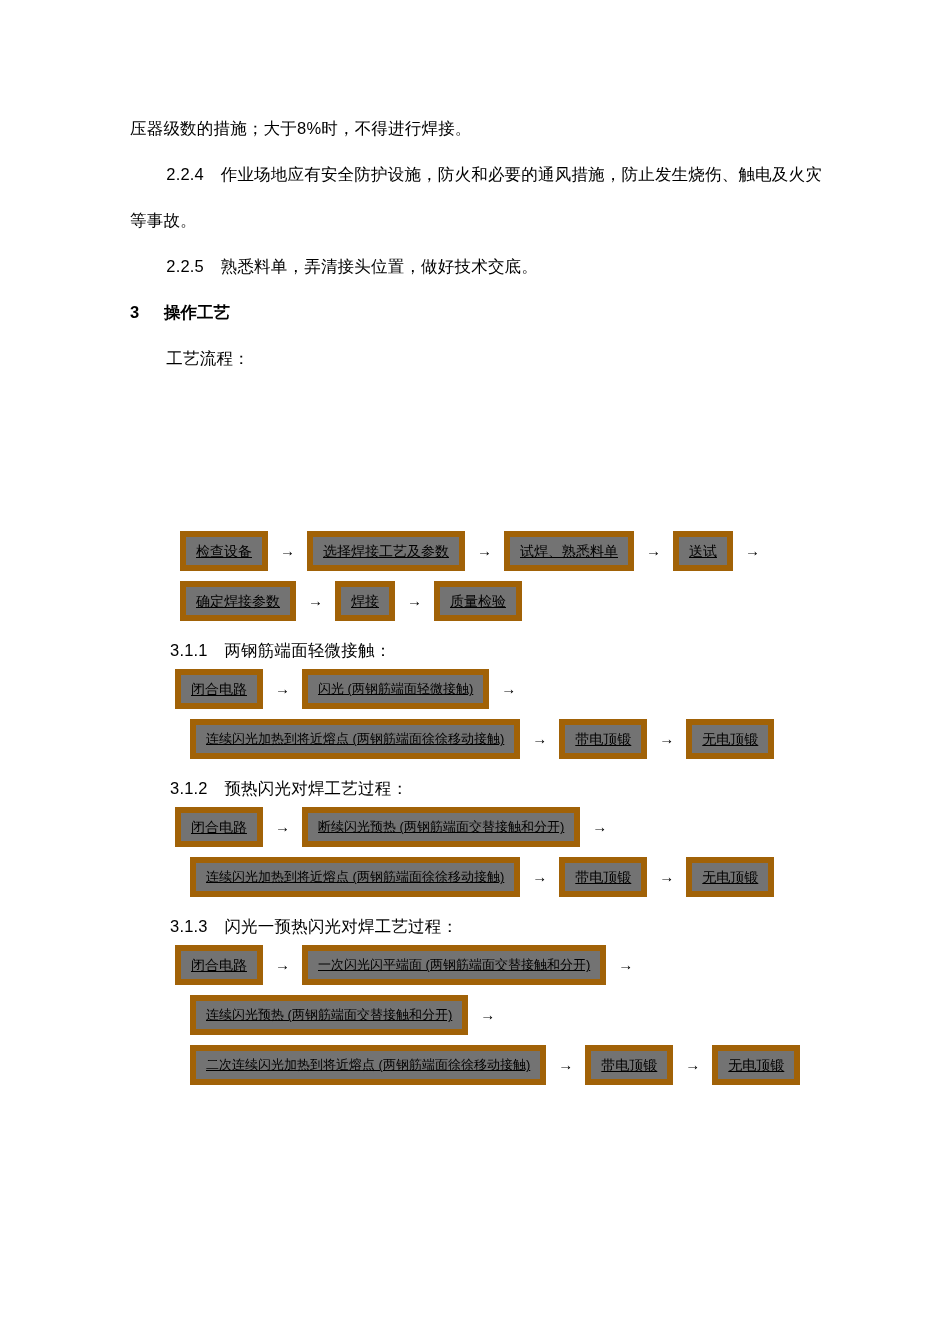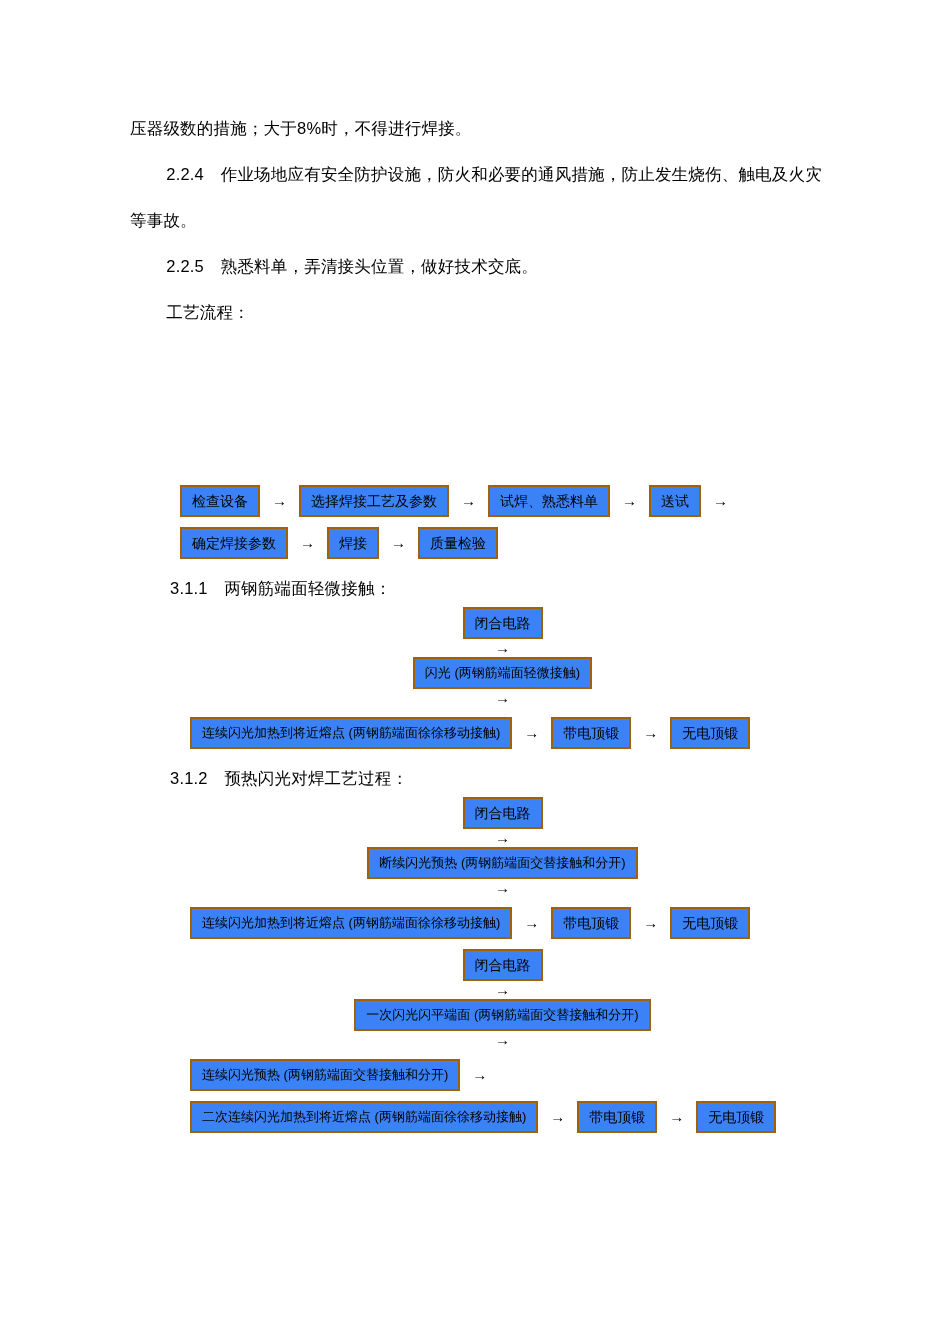--- a/index.html
+++ b/index.html
@@ -51,28 +51,29 @@
 
   
   .flow-row {
     display: flex;
     align-items: center;
     flex-wrap: nowrap;
     margin: 0 0 10px 0;
     padding-left: 50px;
   }
   .flow-row.indent-2 { padding-left: 60px; }
-  .flow-row.indent-1 { padding-left: 45px; flex-direction: column; }
+  .flow-row.indent-1 { padding-left: 45px; }
   .box {
-    border: 2px solid #a16207;
+    border: 6px solid #a16207;
     padding: 5px 10px;
     font-size: 14px;
     line-height: 18px;
     white-space: nowrap;
-    background: #3b82f6;
+    background: #737373;
+    text-decoration: underline;
   }
   .box.small { font-size: 13px; }
   .arrow {
     display: inline-block;
     padding: 0 12px;
     font-size: 15px;
     line-height: 18px;
     white-space: nowrap;
   }
   .mt-6 { margin-top: 6px; }
@@ -81,20 +82,23 @@
 <body>
 
 <div class="page">
 
   <p>压器级数的措施；大于8%时，不得进行焊接。</p>
 
   <p class="para-indent">2.2.4　作业场地应有安全防护设施，防火和必要的通风措施，防止发生烧伤、触电及火灾等事故。</p>
 
   <p class="para-indent">2.2.5　熟悉料单，弄清接头位置，做好技术交底。</p>
 
+  <div class="heading">
+    <span class="num">3</span><span>操作工艺</span>
+  </div>
 
   <p class="para-indent">工艺流程：</p>
 
   <div class="spacer-large"></div>
 
   <div class="flow-row">
     <span class="box">检查设备</span>
     <span class="arrow">→</span>
     <span class="box">选择焊接工艺及参数</span>
     <span class="arrow">→</span>
@@ -135,20 +139,21 @@
     <span class="arrow">→</span>
   </div>
   <div class="flow-row indent-2">
     <span class="box small">连续闪光加热到将近熔点 (两钢筋端面徐徐移动接触)</span>
     <span class="arrow">→</span>
     <span class="box">带电顶锻</span>
     <span class="arrow">→</span>
     <span class="box">无电顶锻</span>
   </div>
 
+  <p class="flow-label">3.1.3　闪光一预热闪光对焊工艺过程：</p>
   <div class="flow-row indent-1">
     <span class="box">闭合电路</span>
     <span class="arrow">→</span>
     <span class="box small">一次闪光闪平端面 (两钢筋端面交替接触和分开)</span>
     <span class="arrow">→</span>
   </div>
   <div class="flow-row indent-2">
     <span class="box small">连续闪光预热 (两钢筋端面交替接触和分开)</span>
     <span class="arrow">→</span>
   </div>

